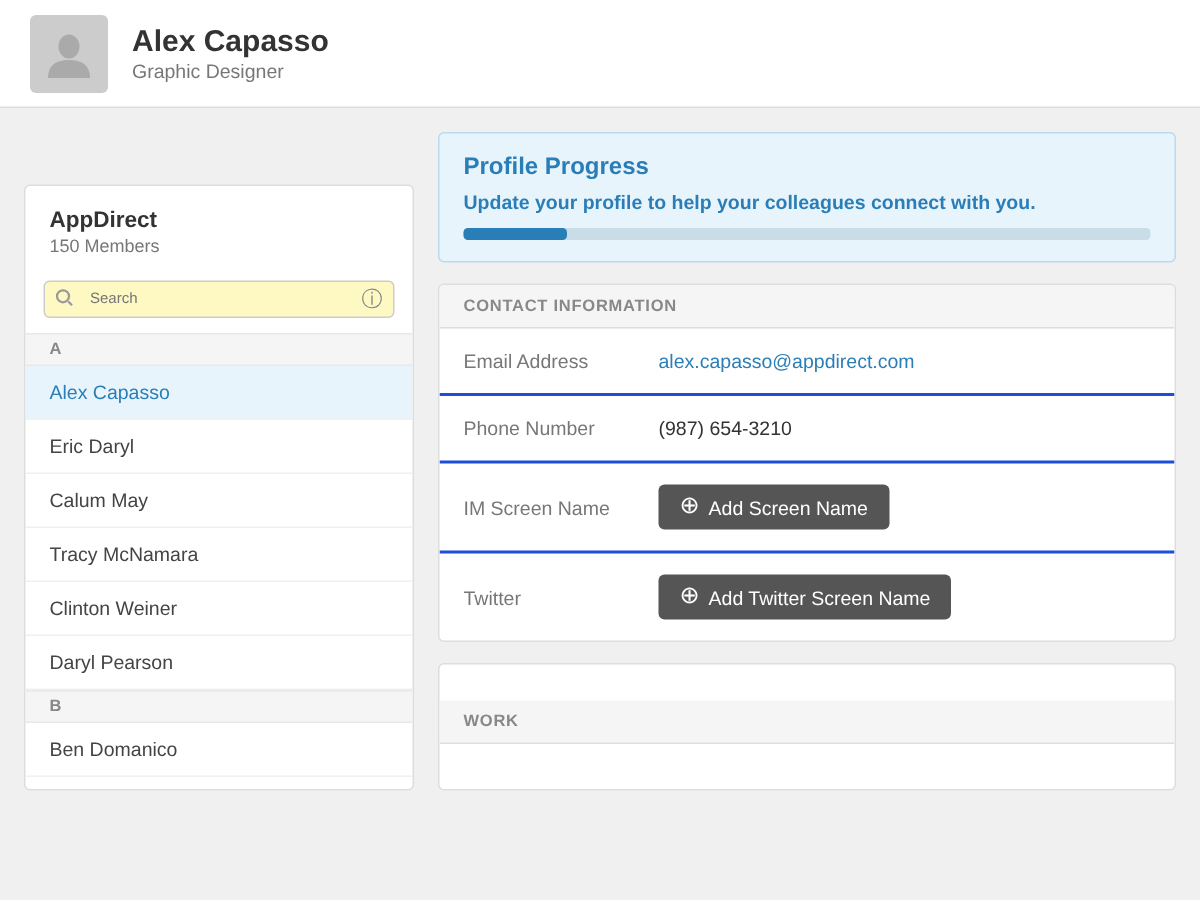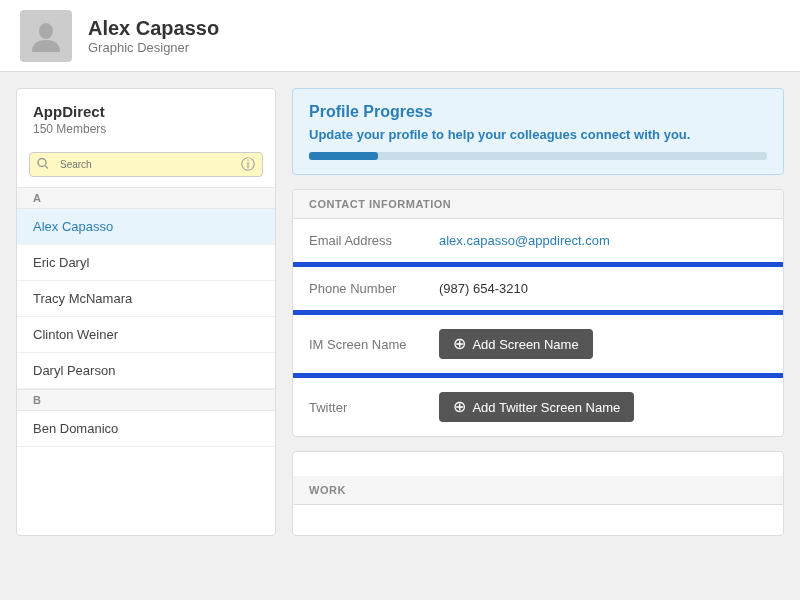--- a/index.html
+++ b/index.html
@@ -48,20 +48,21 @@
     }
 
     
     .sidebar {
       width: 260px;
       min-width: 260px;
       background: #fff;
       border: 1px solid #ddd;
       border-radius: 4px;
       overflow: hidden;
+      margin-top: 35px;
     }
     .sidebar-header {
       padding: 14px 16px 8px;
     }
     .sidebar-title {
       font-size: 15px;
       font-weight: 700;
       color: #333;
     }
     .sidebar-count {
@@ -180,21 +181,21 @@
       font-size: 11px;
       font-weight: 700;
       color: #888;
       letter-spacing: 0.5px;
       text-transform: uppercase;
     }
     .contact-row {
       display: flex;
       align-items: center;
       padding: 14px 16px;
-      border-bottom: 5px solid #1d4ed8;
+      border-bottom: 2px solid #1d4ed8;
     }
     .contact-row:last-child {
       border-bottom: none;
     }
     .contact-label {
       width: 130px;
       font-size: 13px;
       color: #777;
     }
     .contact-value {
@@ -276,20 +277,21 @@
           <line x1="8.5" y1="8.5" x2="11" y2="11"></line>
         </svg>
       </span>
       <input type="text" placeholder="Search" style="">
       <span class="search-info-icon">ⓘ</span>
     </div>
     <div class="member-list">
       <div class="section-letter">A</div>
       <div class="member-item active">Alex Capasso</div>
       <div class="member-item">Eric Daryl</div>
+      <div class="member-item">Calum May</div>
       <div class="member-item">Tracy McNamara</div>
       <div class="member-item">Clinton Weiner</div>
       <div class="member-item">Daryl Pearson</div>
       <div class="section-letter">B</div>
       <div class="member-item">Ben Domanico</div>
     </div>
   </div>
 
   <div class="right-panel">
 

